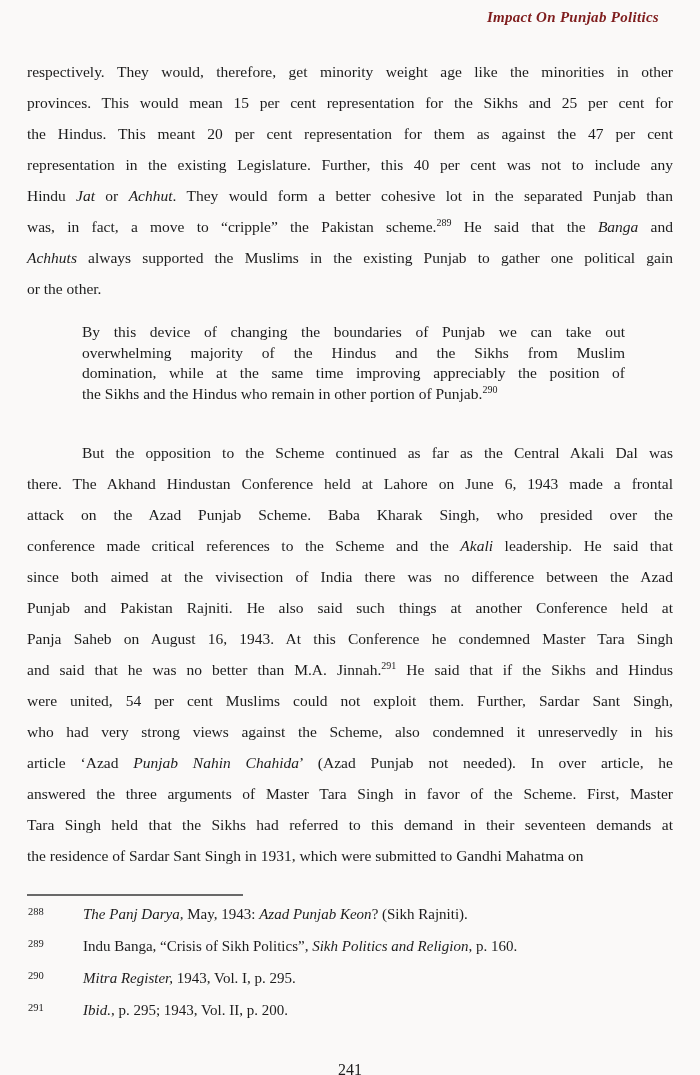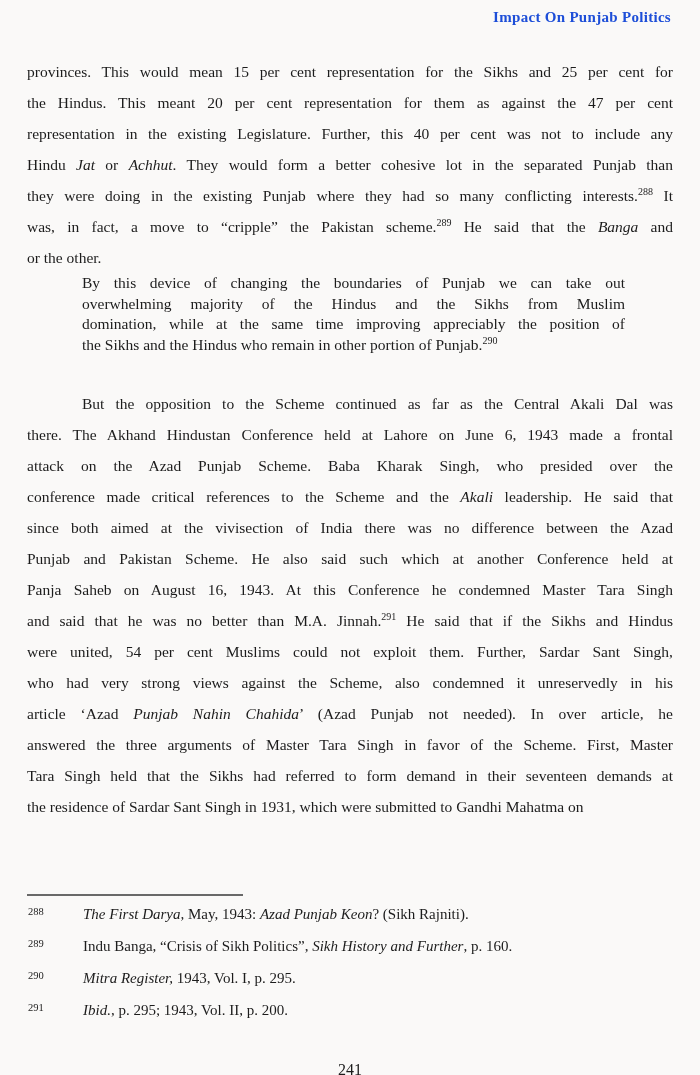--- a/index.html
+++ b/index.html
@@ -9,42 +9,43 @@
     height: 1075px;
     background: #faf9f8;
     color: #1c1c1c;
     font-family: "Liberation Serif", "DejaVu Serif", serif;
     overflow: hidden;
     box-sizing: border-box;
   }
   .running-header {
     position: absolute;
     top: 9px;
-    right: 29px;
+    right: 41px;
     font-size: 15px;
+    font-style: italic;
     font-weight: bold;
     letter-spacing: 0.3px;
-    color: #1d4ed8;
+    color: #7f1d1d;
   }
   .body-text {
     position: absolute;
     left: 27px;
     right: 27px;
     top: 56px;
     font-size: 15.5px;
     line-height: 31px;
   }
   .para { margin: 0; }
   .para .line {
     text-align: justify;
     text-align-last: justify;
   }
   .para .line.last { text-align-last: auto; }
   .para.quote {
-    margin: 0 48px 0 55px;
+    margin: 18px 48px 0 55px;
     line-height: 20.5px;
   }
   .para.indented { margin-top: 33px; }
   .para.indented .line:first-child { text-indent: 55px; }
   em { }
   sup.fnref {
     font-size: 10px;
     line-height: 0;
     vertical-align: super;
     letter-spacing: 0;
@@ -86,56 +87,57 @@
   }
 </style>
 </head>
 <body>
 
 <div class="page" style="background: rgb(250, 249, 248); color: rgb(28, 28, 28);">
   <div class="running-header">Impact On Punjab Politics</div>
 
   <div class="body-text">
       <div class="para opening">
+        <div class="line"><span>respectively. They would, therefore, get minority weight age like the minorities in other</span></div>
         <div class="line"><span>provinces. This would mean 15 per cent representation for the Sikhs and 25 per cent for</span></div>
         <div class="line"><span>the Hindus. This meant 20 per cent representation for them as against the 47 per cent</span></div>
         <div class="line"><span>representation in the existing Legislature. Further, this 40 per cent was not to include any</span></div>
         <div class="line"><span>Hindu </span><em>Jat</em><span> or </span><em>Achhut</em><span>. They would form a better cohesive lot in the separated Punjab than</span></div>
-        <div class="line"><span>they were doing in the existing Punjab where they had so many conflicting interests.</span><sup class="fnref">288</sup><span> It</span></div>
         <div class="line"><span>was, in fact, a move to “cripple” the Pakistan scheme.</span><sup class="fnref">289</sup><span> He said that the </span><em>Banga</em><span> and</span></div>
+        <div class="line"><em>Achhuts</em><span> always supported the Muslims in the existing Punjab to gather one political gain</span></div>
         <div class="line last"><span>or the other.</span></div>
       </div>
       <div class="para quote">
         <div class="line"><span>By this device of changing the boundaries of Punjab we can take out</span></div>
         <div class="line"><span>overwhelming majority of the Hindus and the Sikhs from Muslim</span></div>
         <div class="line"><span>domination, while at the same time improving appreciably the position of</span></div>
         <div class="line last"><span>the Sikhs and the Hindus who remain in other portion of Punjab.</span><sup class="fnref">290</sup></div>
       </div>
       <div class="para indented">
         <div class="line"><span>But the opposition to the Scheme continued as far as the Central Akali Dal was</span></div>
         <div class="line"><span>there. The Akhand Hindustan Conference held at Lahore on June 6, 1943 made a frontal</span></div>
         <div class="line"><span>attack on the Azad Punjab Scheme. Baba Kharak Singh, who presided over the</span></div>
         <div class="line"><span>conference made critical references to the Scheme and the </span><em>Akali</em><span> leadership. He said that</span></div>
         <div class="line"><span>since both aimed at the vivisection of India there was no difference between the Azad</span></div>
-        <div class="line"><span>Punjab and Pakistan Scheme. He also said such which at another Conference held at</span></div>
+        <div class="line"><span>Punjab and Pakistan Rajniti. He also said such things at another Conference held at</span></div>
         <div class="line"><span>Panja Saheb on August 16, 1943. At this Conference he condemned Master Tara Singh</span></div>
         <div class="line"><span>and said that he was no better than M.A. Jinnah.</span><sup class="fnref">291</sup><span> He said that if the Sikhs and Hindus</span></div>
         <div class="line"><span>were united, 54 per cent Muslims could not exploit them. Further, Sardar Sant Singh,</span></div>
         <div class="line"><span>who had very strong views against the Scheme, also condemned it unreservedly in his</span></div>
         <div class="line"><span>article ‘Azad </span><em>Punjab Nahin Chahida</em><span>’ (Azad Punjab not needed). In over article, he</span></div>
         <div class="line"><span>answered the three arguments of Master Tara Singh in favor of the Scheme. First, Master</span></div>
-        <div class="line"><span>Tara Singh held that the Sikhs had referred to form demand in their seventeen demands at</span></div>
+        <div class="line"><span>Tara Singh held that the Sikhs had referred to this demand in their seventeen demands at</span></div>
         <div class="line last"><span>the residence of Sardar Sant Singh in 1931, which were submitted to Gandhi Mahatma on</span></div>
       </div>
     </div>
 
   <div class="footnote-section">
     <div class="fn-rule" style="background: rgb(105, 105, 105);"></div>
     <div>
-        <div class="footnote"><span class="num">288</span><em>The First Darya,</em><span> May, 1943: </span><em>Azad Punjab Keon</em><span>? (Sikh Rajniti).</span></div>
-        <div class="footnote"><span class="num">289</span><span>Indu Banga, “Crisis of Sikh Politics”, </span><em>Sikh History and Further</em><span>, p. 160.</span></div>
+        <div class="footnote"><span class="num">288</span><em>The Panj Darya,</em><span> May, 1943: </span><em>Azad Punjab Keon</em><span>? (Sikh Rajniti).</span></div>
+        <div class="footnote"><span class="num">289</span><span>Indu Banga, “Crisis of Sikh Politics”, </span><em>Sikh Politics and Religion</em><span>, p. 160.</span></div>
         <div class="footnote"><span class="num">290</span><em>Mitra Register,</em><span> 1943, Vol. I, p. 295.</span></div>
         <div class="footnote"><span class="num">291</span><em>Ibid.</em><span>, p. 295; 1943, Vol. II, p. 200.</span></div>
       </div>
   </div>
 
   <div class="page-number">241</div>
 </div>
 
 </body></html>

